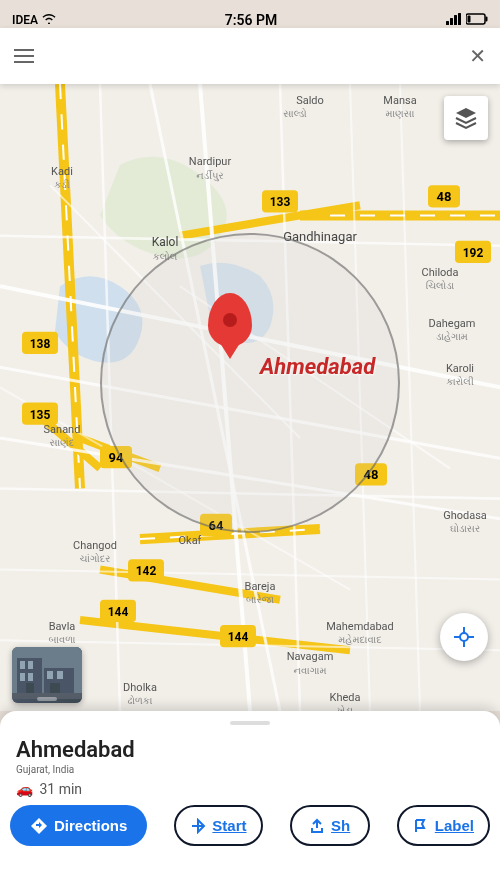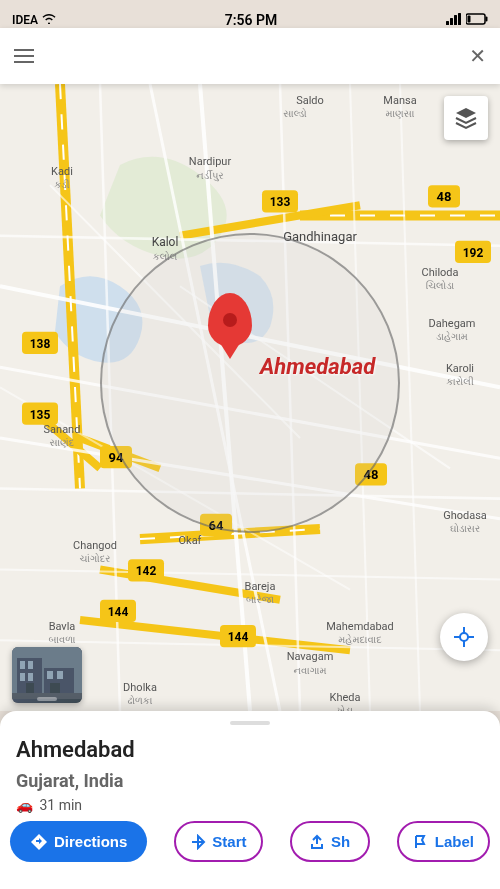--- a/index.html
+++ b/index.html
@@ -133,41 +133,41 @@
       background: #fff; z-index: 50;
       border-radius: 16px 16px 0 0;
       box-shadow: 0 -4px 12px rgba(0,0,0,0.15);
     }
     .bottom-drag-bar {
       width: 40px; height: 4px; background: #ddd; border-radius: 2px;
       margin: 10px auto 0;
     }
     .bottom-info { padding: 12px 16px 8px; }
     .bottom-city { font-size: 22px; font-weight: 600; color: #222; }
-    .bottom-region { font-size: 18px; color: #666; margin-top: 8px; font-weight: bold; }
+    .bottom-region { font-size: 10px; color: #666; margin-top: 2px; }
     .bottom-time { display: flex; align-items: center; gap: 6px; margin-top: 6px; color: #555; font-size: 14px; }
 
     
     .action-buttons {
       display: flex; gap: 27px; padding: 0 10px 12px;
       overflow: hidden;
     }
     .btn-primary {
       display: flex; align-items: center; gap: 6px;
       background: #1a73e8; color: #fff;
       border: none; border-radius: 24px;
       padding: 10px 20px; font-size: 15px; font-weight: 600;
       cursor: pointer; flex: 1; justify-content: center;
     }
     .btn-secondary {
       display: flex; align-items: center; gap: 6px;
       background: #fff; color: #1a73e8;
-      border: 2px solid #a21caf; border-radius: 24px;
+      border: 2px solid #0f172a; border-radius: 24px;
       padding: 10px 14px; font-size: 15px; font-weight: 600;
-      cursor: pointer; flex: 1; justify-content: center;
+      cursor: pointer; flex: 1; justify-content: center; text-decoration: underline;
     }
 
     
   </style>
 </head>
 <body>
 
 <div class="status-bar">
   <div class="status-left">
     <span>IDEA</span>

